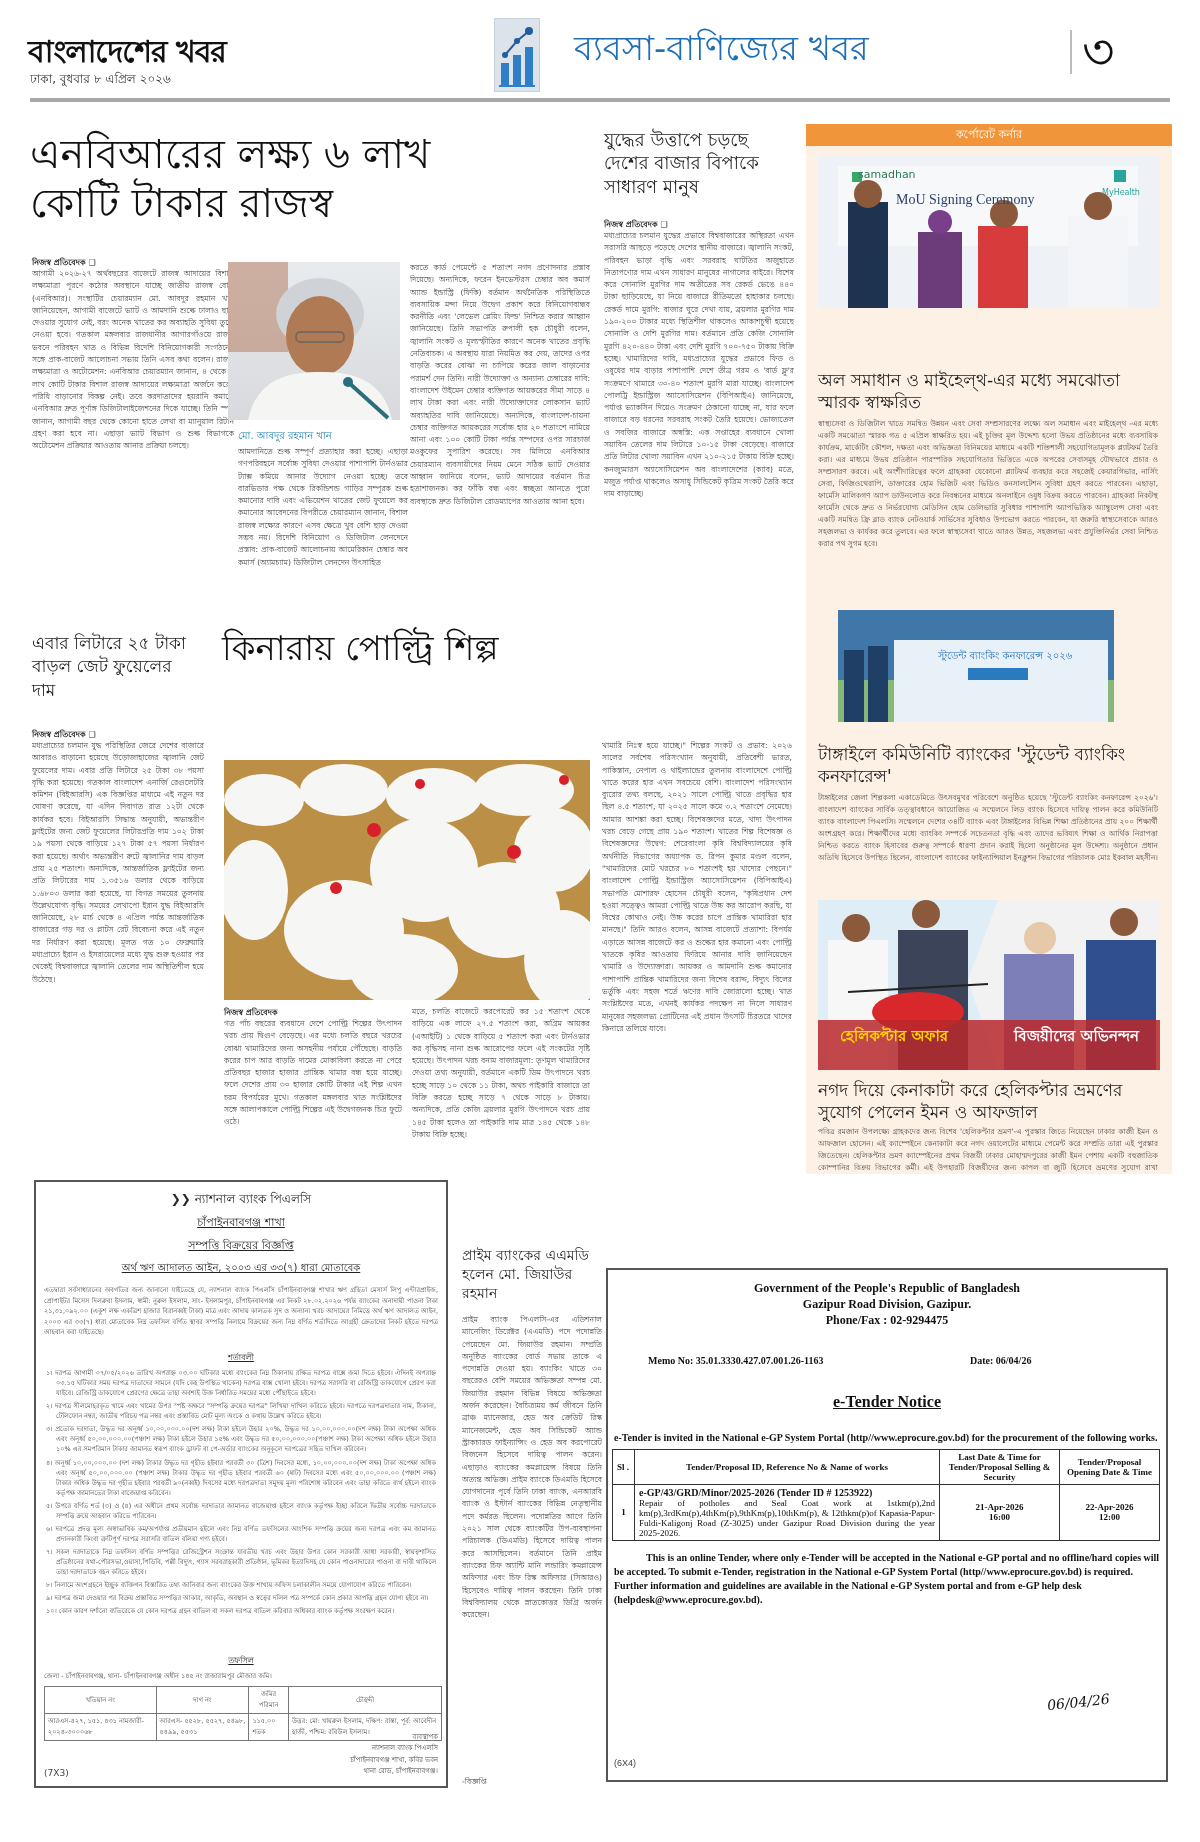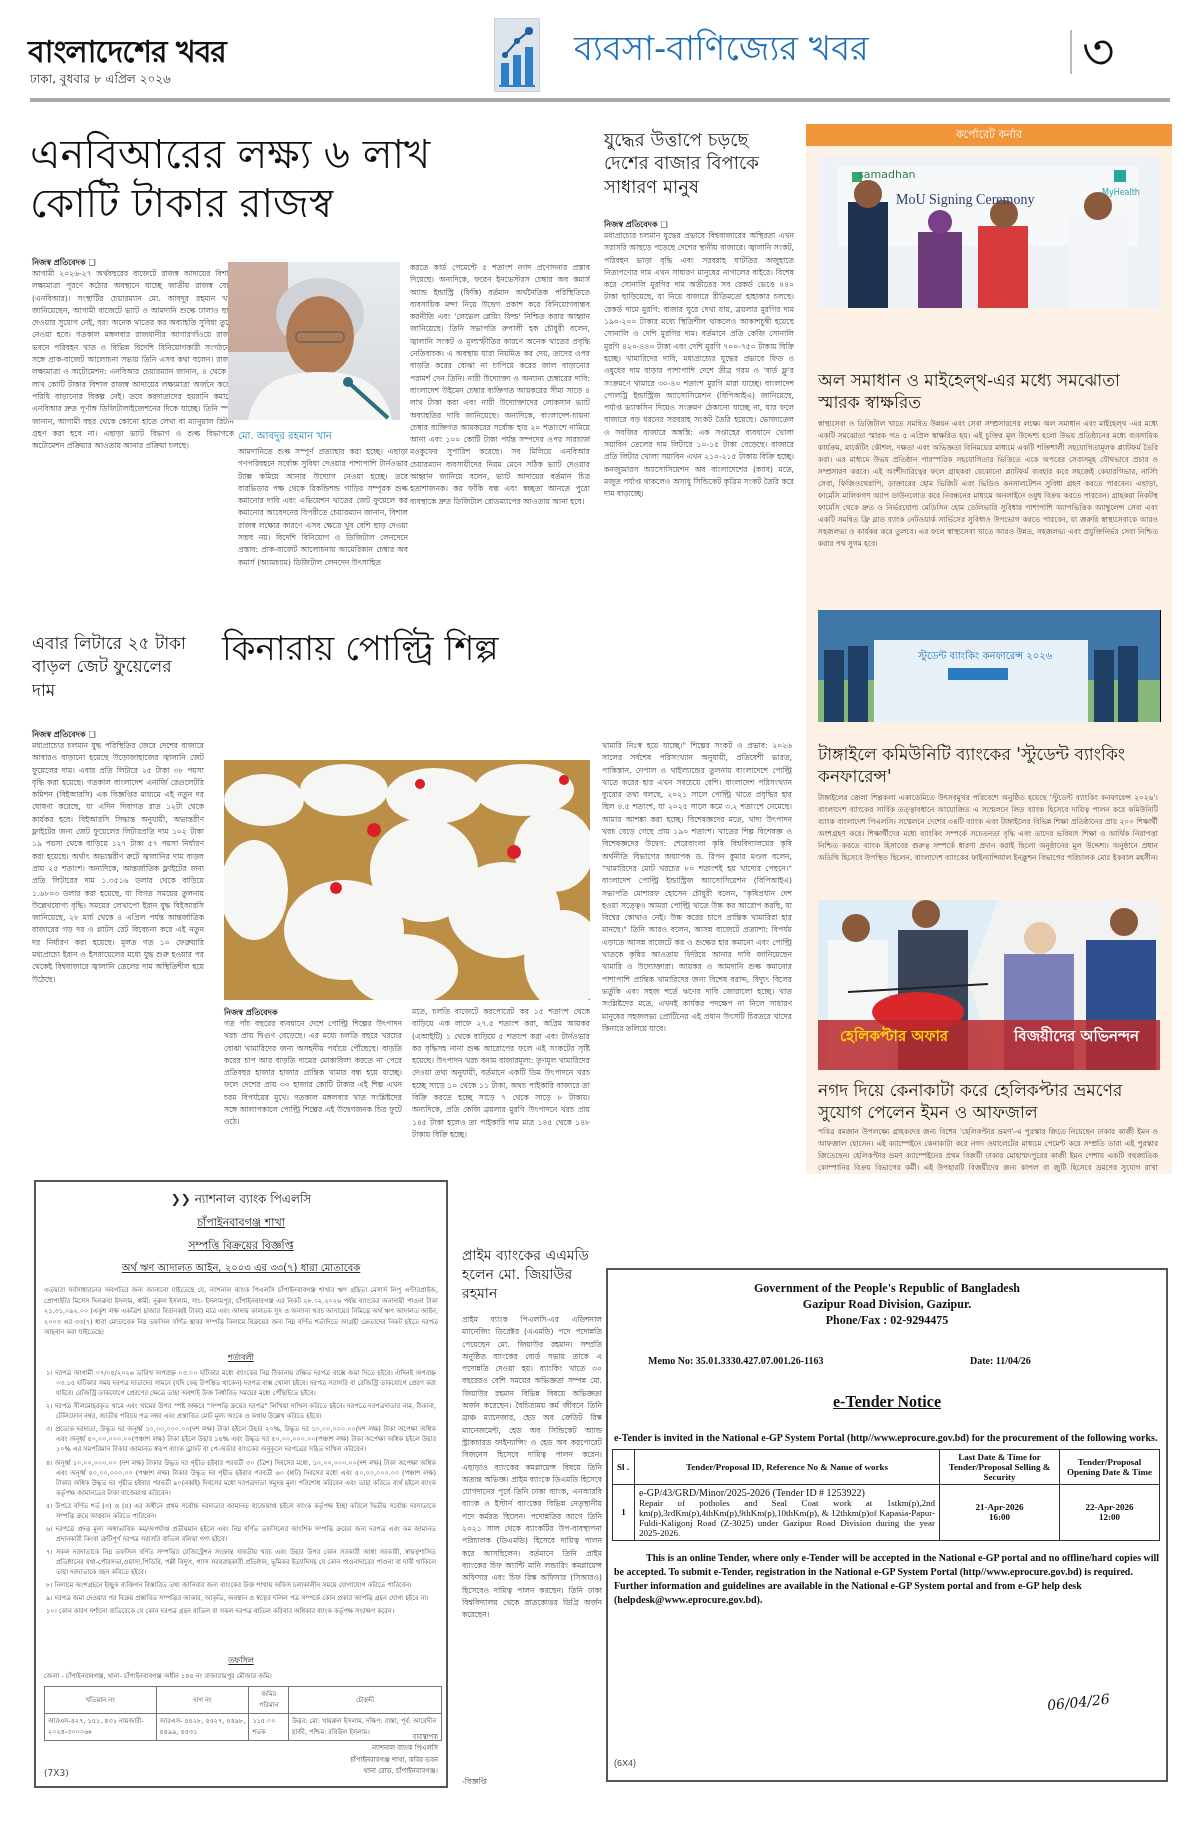--- a/index.html
+++ b/index.html
@@ -132,21 +132,21 @@
     <rect x="250" y="60" width="60" height="92" fill="#f3f5f8"></rect>
     <circle cx="280" cy="50" r="14" fill="#8b5a3c"></circle>
   </svg>
   <div class="abs" style="left:40px;top:12px;font-size:11px;color:#2c7a54">samadhan</div>
   <div class="abs" style="left:284px;top:32px;font-size:8px;color:#2aa59b">MyHealth</div>
   <div class="abs" style="left:78px;top:36px;font-family:'Liberation Serif',serif;font-size:14px;color:#2c3f6a">MoU Signing Ceremony</div>
 </div>
 <div class="abs hl-corner" style="left:818px;top:370px;width:340px">অল সমাধান ও মাইহেল্থ-এর মধ্যে সমঝোতা স্মারক স্বাক্ষরিত</div>
 <div class="abs txt" style="left:818px;top:418px;width:340px;height:180px;font-size:7.4px">স্বাস্থ্যসেবা ও ডিজিটাল খাতে সমন্বিত উন্নয়ন এবং সেবা সম্প্রসারণের লক্ষ্যে অল সমাধান এবং মাইহেল্থ -এর মধ্যে একটি সমঝোতা স্মারক গত ৫ এপ্রিল স্বাক্ষরিত হয়। এই চুক্তির মূল উদ্দেশ্য হলো উভয় প্রতিষ্ঠানের মধ্যে ব্যবসায়িক কার্যক্রম, মার্কেটিং কৌশল, দক্ষতা এবং অভিজ্ঞতা বিনিময়ের মাধ্যমে একটি শক্তিশালী সহযোগিতামূলক প্ল্যাটফর্ম তৈরি করা। এর মাধ্যমে উভয় প্রতিষ্ঠান পারস্পরিক সহযোগিতার ভিত্তিতে একে অপরের সেবাসমূহ যৌথভাবে প্রচার ও সম্প্রসারণ করবে। এই অংশীদারিত্বের ফলে গ্রাহকরা যেকোনো প্ল্যাটফর্ম ব্যবহার করে সহজেই কেয়ারগিভার, নার্সিং সেবা, ফিজিওথেরাপি, ডাক্তারের হোম ভিজিট এবং ভিডিও কনসালটেশন সুবিধা গ্রহণ করতে পারবেন। এছাড়া, ফার্মেসি মালিকগণ অ্যাপ ডাউনলোড করে নিবন্ধনের মাধ্যমে অনলাইনে ওষুধ বিক্রয় করতে পারবেন। গ্রাহকরা নিকটস্থ ফার্মেসি থেকে দ্রুত ও নির্ভরযোগ্য মেডিসিন হোম ডেলিভারি সুবিধার পাশাপাশি অ্যাপভিত্তিক অ্যাম্বুলেন্স সেবা এবং একটি সমন্বিত ফ্রি ব্লাড ব্যাংক নেটওয়ার্ক সার্ভিসের সুবিধাও উপভোগ করতে পারবেন, যা জরুরি স্বাস্থ্যসেবাকে আরও সহজলভ্য ও কার্যকর করে তুলবে। এর ফলে স্বাস্থ্যসেবা খাতে আরও উন্নত, সহজলভ্য এবং প্রযুক্তিনির্ভর সেবা নিশ্চিত করার পথ সুগম হবে।</div>
 
-<div class="abs photo" style="left:818px;top:610px;width:343px;height:112px;background:#000000">
+<div class="abs photo" style="left:838px;top:610px;width:276px;height:112px;background:#000000">
   <svg width="342" height="112" viewBox="0 0 342 112">
     <rect width="342" height="112" fill="#88b77a"></rect>
     <rect width="342" height="70" fill="#3f77a8"></rect>
     <rect x="56" y="30" width="214" height="82" fill="#e8f1f8"></rect>
     <rect x="130" y="58" width="60" height="12" fill="#2a7ac0"></rect>
     <g fill="#1f3f66">
         <rect x="6" y="40" width="20" height="72"></rect>
         <rect x="30" y="36" width="20" height="76"></rect>
         <rect x="276" y="40" width="20" height="72"></rect>
         <rect x="300" y="36" width="20" height="76"></rect>
@@ -230,38 +230,38 @@
 </div>
 
 <div class="abs ad-box" style="left:606px;top:1268px;width:562px;height:514px;font-family:'Liberation Serif',serif;color:#111">
   <div id="tender-head" style="text-align:center;font-weight:bold;font-size:12px;line-height:1.35;padding-top:10px">
       <div>Government of the People's Republic of Bangladesh</div>
       <div>Gazipur Road Division, Gazipur.</div>
       <div>Phone/Fax : 02-9294475</div>
     </div>
   <div style="position:relative;height:20px;margin-top:26px;font-weight:bold;font-size:10px">
     <span style="position:absolute;left:40px">Memo No: 35.01.3330.427.07.001.26-1163</span>
-    <span style="position:absolute;left:362px">Date: 11/04/26</span>
+    <span style="position:absolute;left:362px">Date: 06/04/26</span>
   </div>
   <div style="text-align:center;font-weight:bold;font-size:16px;text-decoration:underline;margin-top:18px">e-Tender Notice</div>
   <div style="font-weight:bold;font-size:10px;margin:20px 6px 4px;line-height:1.4">e-Tender is invited in the National e-GP System Portal (http//www.eprocure.gov.bd) for the procurement of the following works.</div>
   <table class="tt" style="margin:0 4px;width:548px">
     <thead>
         <tr id="tt-head">
           <th style="font-weight: bold; text-align: left; width: 22px;">Sl .</th>
           <th style="font-weight: bold; text-align: center;">Tender/Proposal ID, Reference No &amp; Name of works</th>
           <th style="font-weight: bold; text-align: center; width: 120px;">Last Date &amp; Time for Tender/Proposal Selling &amp; Security</th>
           <th style="font-weight: bold; text-align: center; width: 100px;">Tender/Proposal Opening Date &amp; Time</th>
         </tr>
       </thead>
     <tbody id="tt-body">
         <tr>
           <td style="text-align: center; font-weight: bold;">1</td>
           <td>
-            <div style="font-weight: normal; font-size: 10px;">e-GP/43/GRD/Minor/2025-2026 (Tender ID # 1253922)</div>
+            <div style="font-weight: bold; font-size: 10px;">e-GP/43/GRD/Minor/2025-2026 (Tender ID # 1253922)</div>
             <div style="text-align: justify;">Repair of potholes and Seal Coat work at 1stkm(p),2nd km(p),3rdKm(p),4thKm(p),9thKm(p),10thKm(p), &amp; 12thkm(p)of Kapasia-Papur-Fuldi-Kaligonj Road (Z-3025) under Gazipur Road Division during the year 2025-2026.</div>
           </td>
           <td style="text-align: center; font-weight: bold;">
             <div>21-Apr-2026</div>
             <div>16:00</div>
           </td>
           <td style="text-align: center; font-weight: bold;">
             <div>22-Apr-2026</div>
             <div>12:00</div>
           </td>

